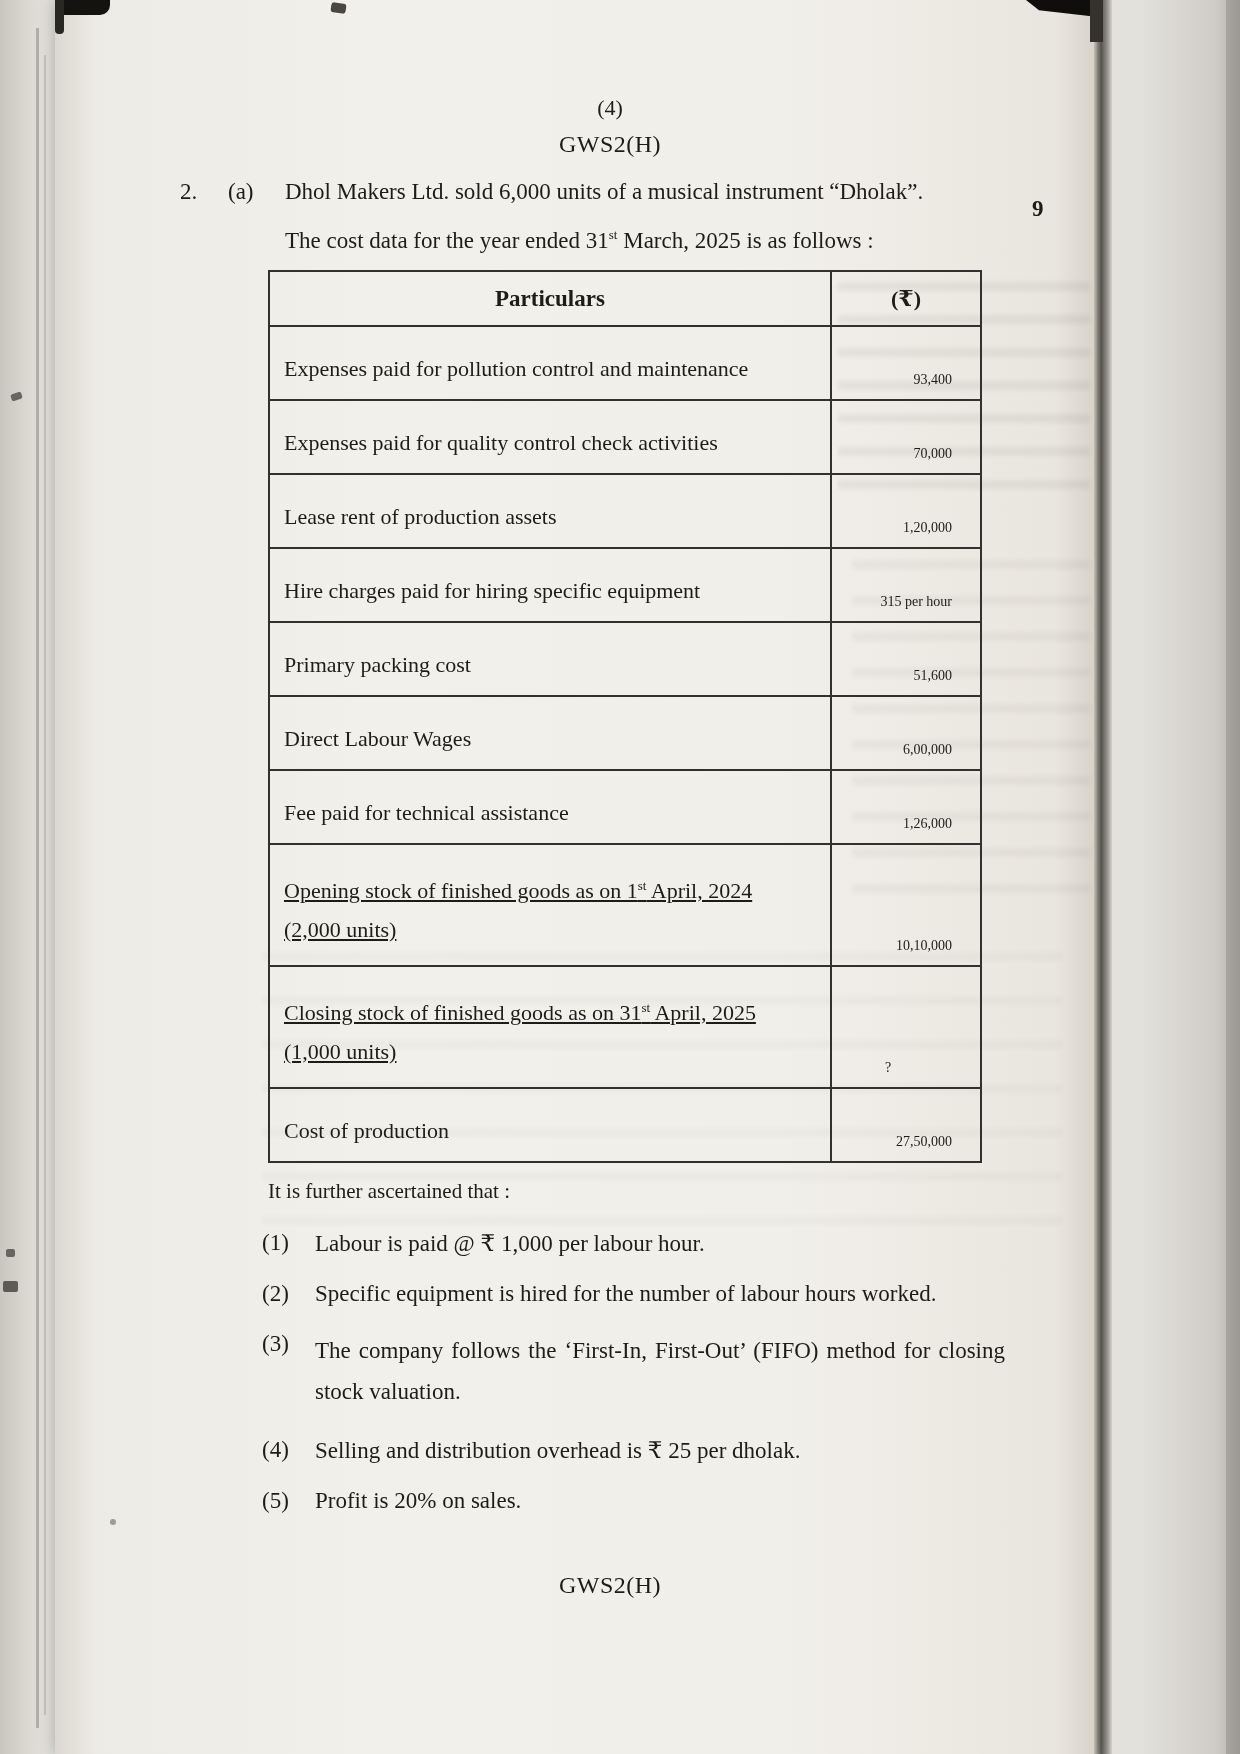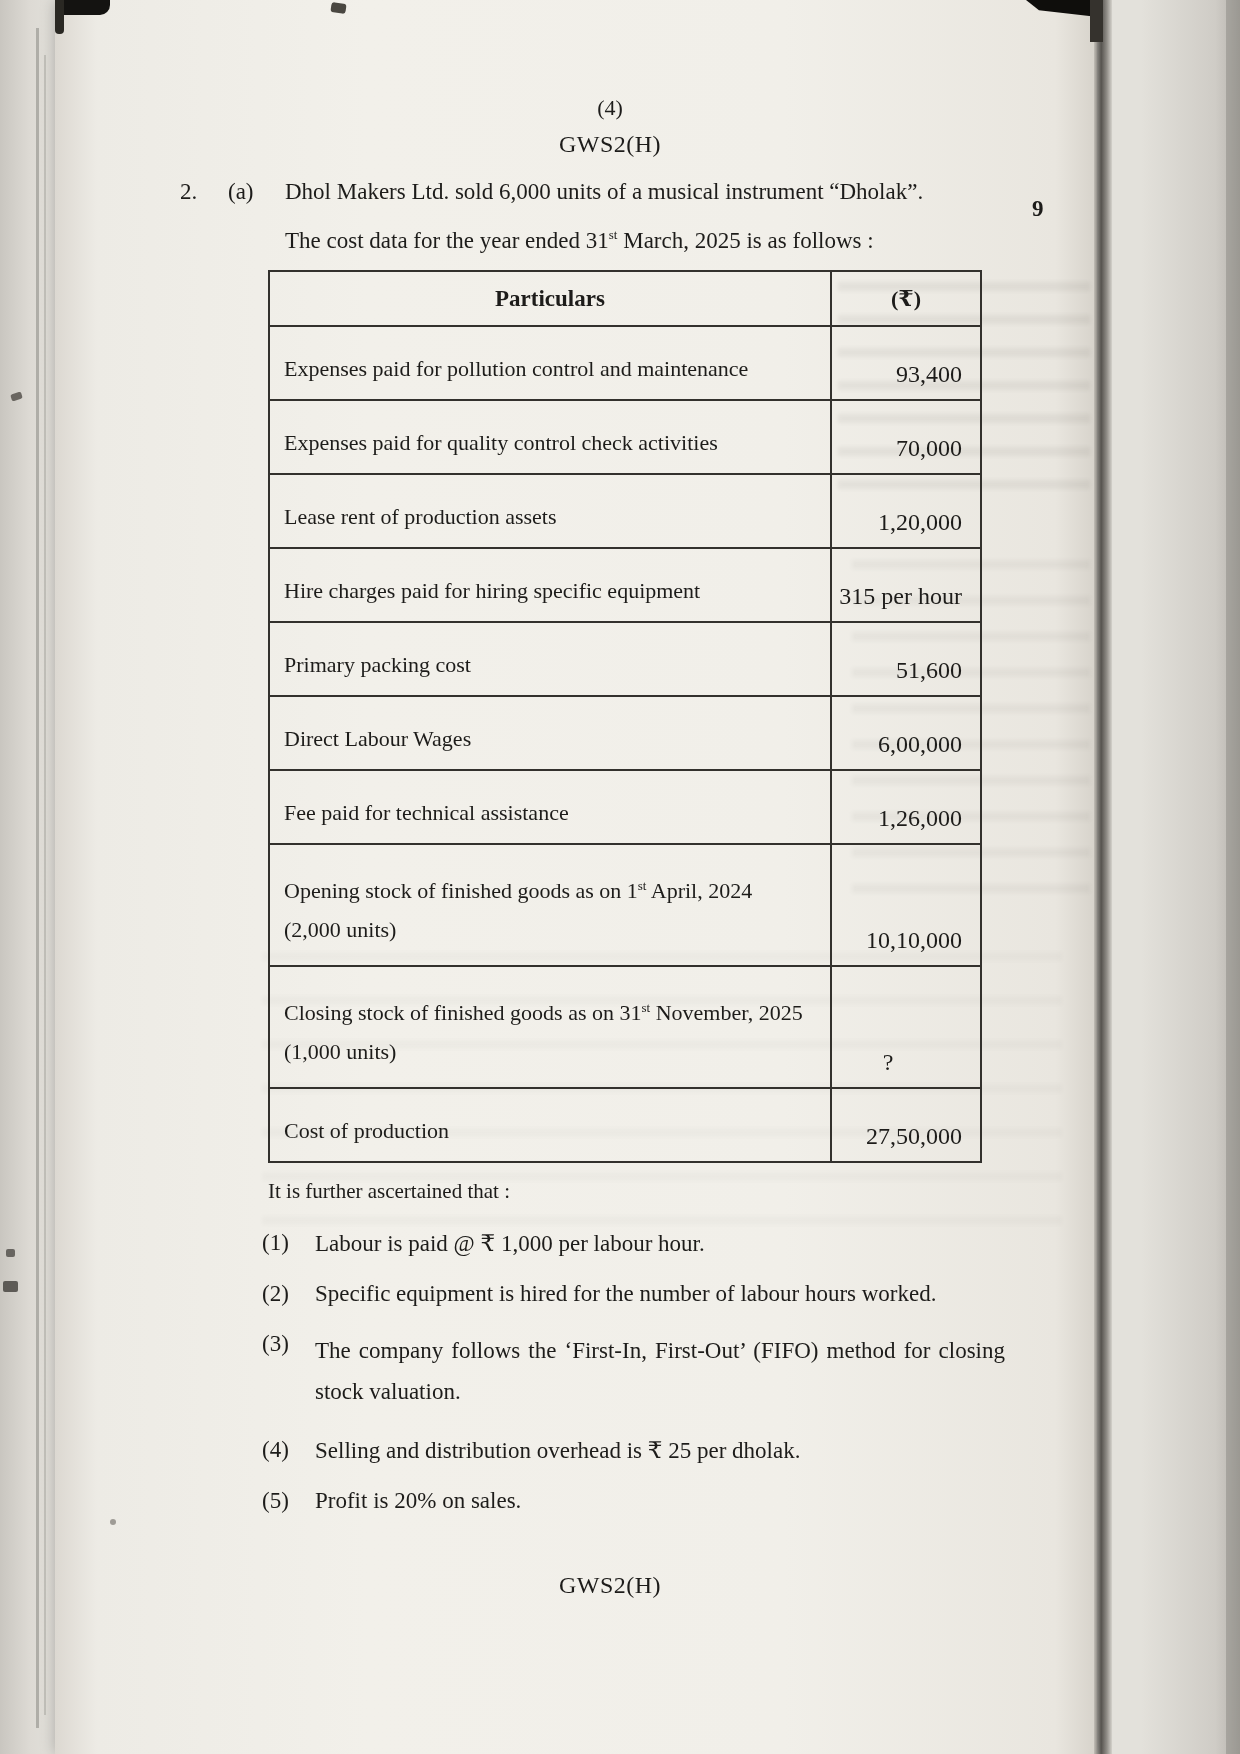--- a/index.html
+++ b/index.html
@@ -46,23 +46,23 @@
   .qtext{flex:1;}
   .intro{margin:0 0 16px 105px;font-size:23px;}
   sup,.sup{font-size:13px;vertical-align:super;line-height:0;}
   table.cost{border-collapse:collapse;margin-left:88px;width:712px;table-layout:fixed;}
   table.cost th,table.cost td{border:2px solid #33312d;}
   table.cost col.c1{width:562px;}
   table.cost col.c2{width:150px;}
   th.h-part{font-weight:bold;font-size:23px;text-align:center;padding:13px 8px;}
   th.h-amt{font-weight:bold;font-size:22px;text-align:center;padding:13px 4px;}
   td.lbl{padding:27px 10px 16px 14px;vertical-align:top;font-size:22px;line-height:1.32;}
-  td.amt{padding:6px 18px 11px 4px;vertical-align:bottom;text-align:right;font-size:24px;margin-left:44px;}
+  td.amt{padding:6px 28px 11px 4px;vertical-align:bottom;text-align:right;font-size:14px;margin-left:44px;}
   td.amt.center{text-align:center;padding-right:40px;}
-  tr.tall td.lbl{line-height:1.75;}
+  tr.tall td.lbl{line-height:1.75;text-decoration:underline;}
   .further{margin:16px 0 0 88px;font-size:21px;}
   .notes{margin:26px 0 0 82px;}
   .note{display:flex;align-items:flex-start;margin-bottom:24px;font-size:23px;}
   .nnum{width:53px;flex:none;}
   .ntext{max-width:690px;}
   .note.wide .ntext{line-height:1.78;text-align:justify;}
   .marks{position:absolute;left:1032px;top:196px;font-weight:bold;font-size:23px;font-family:"Liberation Serif","DejaVu Serif",serif;}
   .doccode.bottom{margin-top:58px;}
 </style>
 </head>
@@ -138,21 +138,21 @@
         </tr>
         <tr>
           <td class="lbl">Fee paid for technical assistance</td>
           <td class="amt">1,26,000</td>
         </tr>
         <tr class="tall">
           <td class="lbl"><span>Opening stock of finished goods as on 1</span><sup>st</sup><span> April, 2024</span><br><span>(2,000 units)</span></td>
           <td class="amt">10,10,000</td>
         </tr>
         <tr class="tall">
-          <td class="lbl"><span>Closing stock of finished goods as on 31</span><sup>st</sup><span> November, 2025</span><br><span>(1,000 units)</span></td>
+          <td class="lbl"><span>Closing stock of finished goods as on 31</span><sup>st</sup><span> April, 2025</span><br><span>(1,000 units)</span></td>
           <td class="amt center">?</td>
         </tr>
         <tr>
           <td class="lbl">Cost of production</td>
           <td class="amt">27,50,000</td>
         </tr>
       </tbody>
     </table>
 
     <p class="further">It is further ascertained that :</p>

